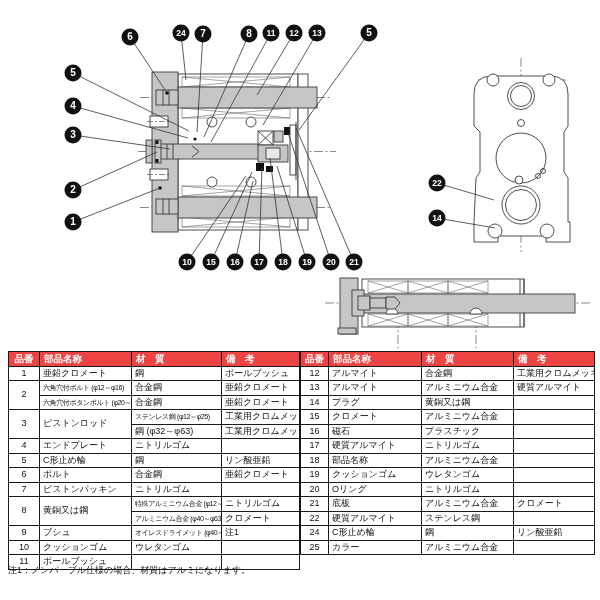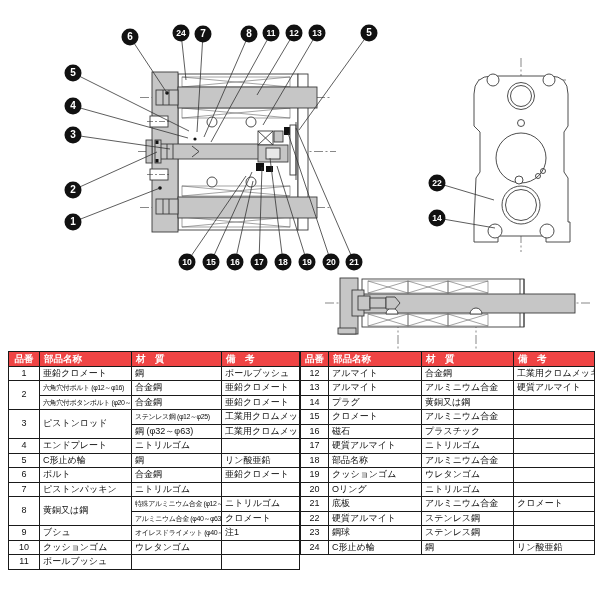--- a/index.html
+++ b/index.html
@@ -422,27 +422,28 @@
           <td class="c2">アルミニウム合金</td>
           <td class="c3">クロメート</td>
         </tr>
         <tr>
           <td class="c0">22</td>
           <td class="c1">硬質アルマイト</td>
           <td class="c2">ステンレス鋼</td>
           <td class="c3"></td>
         </tr>
         <tr>
-          <td class="c0">23</td>
-          <td class="c1">鋼球</td>
-          <td class="c2">ステンレス鋼</td>
-          <td class="c3"></td>
-        </tr>
-        <tr>
           <td class="c0">24</td>
           <td class="c1">C形止め輪</td>
           <td class="c2">鋼</td>
           <td class="c3">リン酸亜鉛</td>
         </tr>
+        <tr>
+          <td class="c0">25</td>
+          <td class="c1">カラー</td>
+          <td class="c2">アルミニウム合金</td>
+          <td class="c3"></td>
+        </tr>
       </tbody>
   </table>
 
+  <div class="footnote">注1：ノンパーブル仕様の場合、材質はアルミになります。</div>
 </div>
 
 </body></html>

